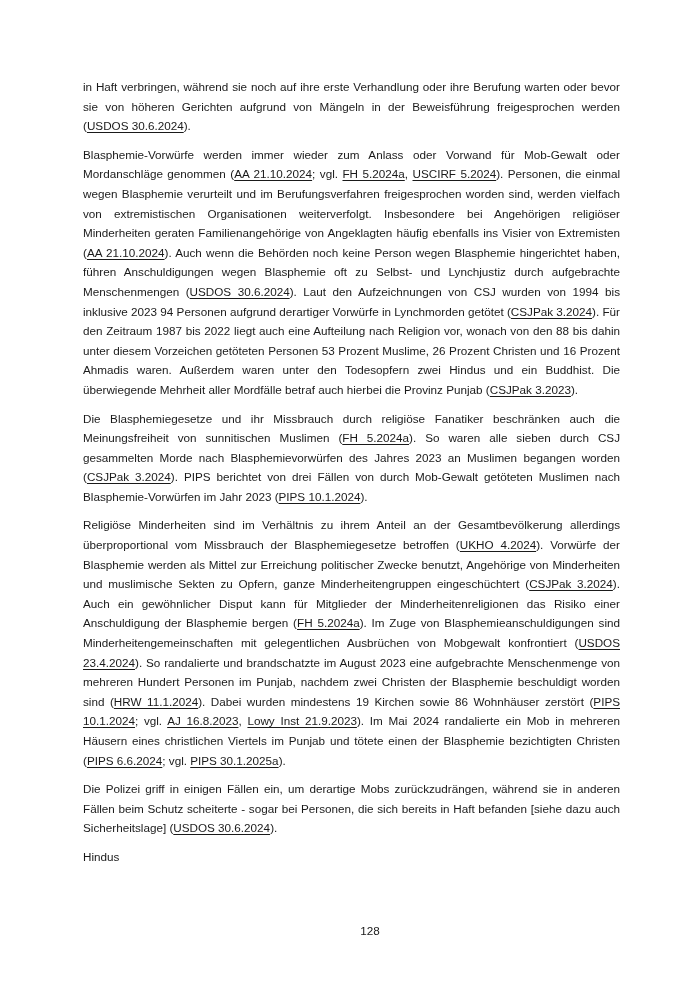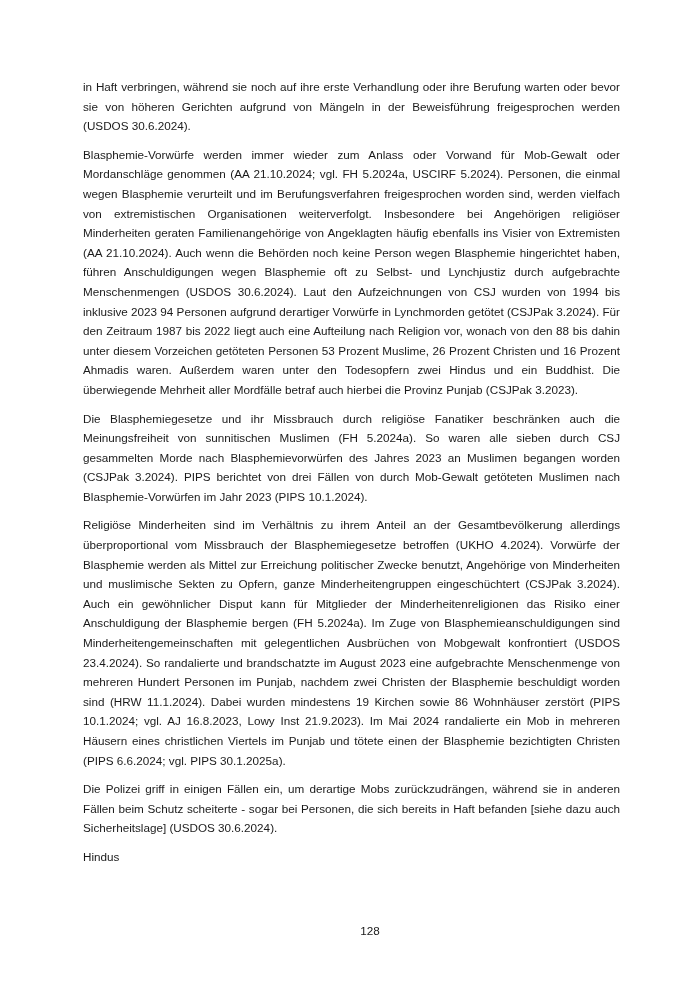--- a/index.html
+++ b/index.html
@@ -32,20 +32,21 @@
     line-height: 19.6px;
     text-align: justify;
     -webkit-hyphens: auto;
     hyphens: auto;
   }
   .content p.heading {
     text-align: left;
     margin-top: 1px;
   }
   .link {
+    text-decoration: underline;
     text-underline-offset: 2px;
     color: #1a1a1a;
     cursor: pointer;
   }
   .pageno {
     position: absolute;
     top: 924px;
     left: 0;
     right: 0;
     text-align: center;

